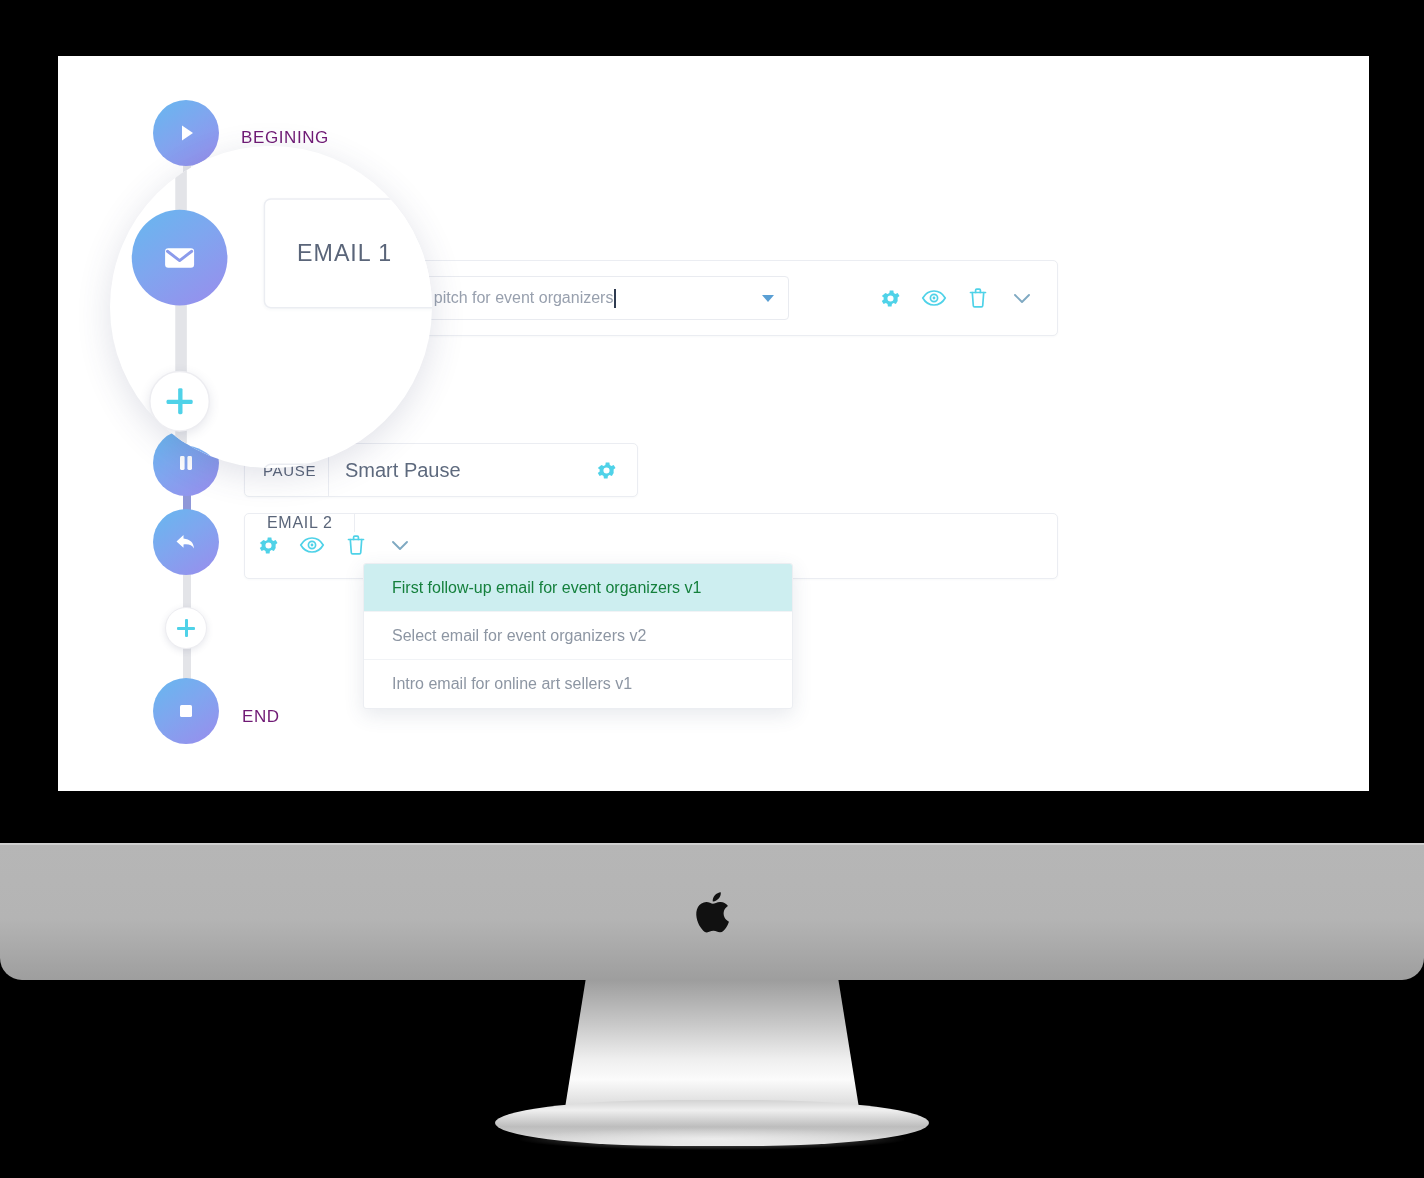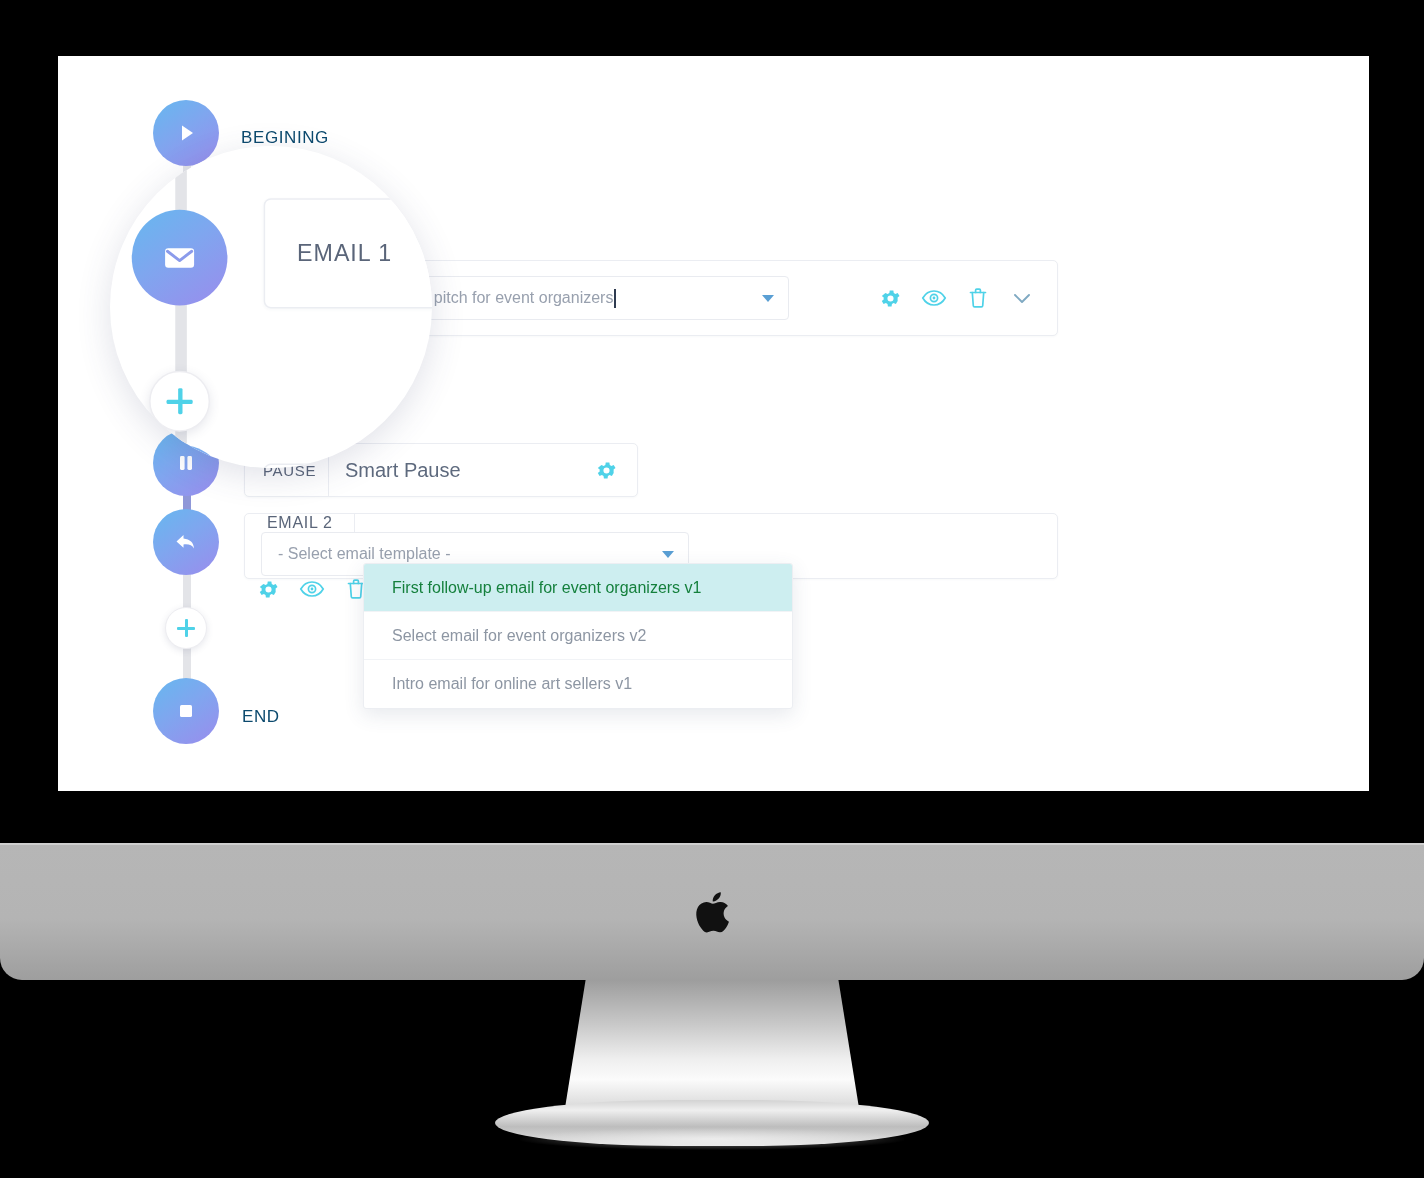--- a/index.html
+++ b/index.html
@@ -144,21 +144,21 @@
     position: absolute;
     background: #4fd2e8;
     border-radius: 1px;
   }
   .node-plus .pl::before { left: 9px; top: 1px; width: 2.5px; height: 18px; }
   .node-plus .pl::after  { top: 9px; left: 1px; height: 2.5px; width: 18px; }
 
   .node-label {
     position: absolute;
     font-size: 17px;
-    color: #0c4a6e;
+    color: #701a75;
     letter-spacing: .6px;
     white-space: nowrap;
   }
 
   
   .row {
     position: absolute;
     background: #ffffff;
     border: 1px solid #ebedf2;
     border-radius: 5px;
@@ -389,26 +389,20 @@
           <span class="icon-btn">
             <svg width="23" height="23" viewBox="0 0 24 24" fill="currentColor">
               <path d="M19.4 13a7.6 7.6 0 0 0 0-2l2-1.5-1.9-3.3-2.4 1a7.7 7.7 0 0 0-1.7-1l-.4-2.5h-3.8l-.4 2.5c-.6.25-1.2.58-1.7 1l-2.4-1L2.9 9.5l2 1.5a7.6 7.6 0 0 0 0 2l-2 1.5 1.9 3.3 2.4-1c.5.42 1.1.75 1.7 1l.4 2.5h3.8l.4-2.5c.6-.25 1.2-.58 1.7-1l2.4 1 1.9-3.3zM12 15.2A3.2 3.2 0 1 1 12 8.8a3.2 3.2 0 0 1 0 6.4z"></path>
             </svg>
           </span>
         </div>
       </div>
 
       <div class="row" style="left:186px; top:457px; width:814px; height:66px;flex-direction:column;">
         <div class="row-tag" style="width:110px;">EMAIL 2</div>
-        <div class="row-body">
-          <div class="control" style="width:428px;">
-            <span>- Select email template -</span>
-            <span class="caret"></span>
-          </div>
-        </div>
         <div class="row-actions">
           <span class="icon-btn">
             <svg width="23" height="23" viewBox="0 0 24 24" fill="currentColor">
               <path d="M19.4 13a7.6 7.6 0 0 0 0-2l2-1.5-1.9-3.3-2.4 1a7.7 7.7 0 0 0-1.7-1l-.4-2.5h-3.8l-.4 2.5c-.6.25-1.2.58-1.7 1l-2.4-1L2.9 9.5l2 1.5a7.6 7.6 0 0 0 0 2l-2 1.5 1.9 3.3 2.4-1c.5.42 1.1.75 1.7 1l.4 2.5h3.8l.4-2.5c.6-.25 1.2-.58 1.7-1l2.4 1 1.9-3.3zM12 15.2A3.2 3.2 0 1 1 12 8.8a3.2 3.2 0 0 1 0 6.4z"></path>
             </svg>
           </span>
           <span class="icon-btn">
             <svg width="26" height="26" viewBox="0 0 26 26" fill="none" stroke="currentColor" stroke-width="1.7">
               <path d="M1.8 13C4.4 8.4 8.5 6 13 6s8.6 2.4 11.2 7c-2.6 4.6-6.7 7-11.2 7S4.4 17.6 1.8 13z"></path>
               <circle cx="13" cy="13" r="3.6"></circle>

